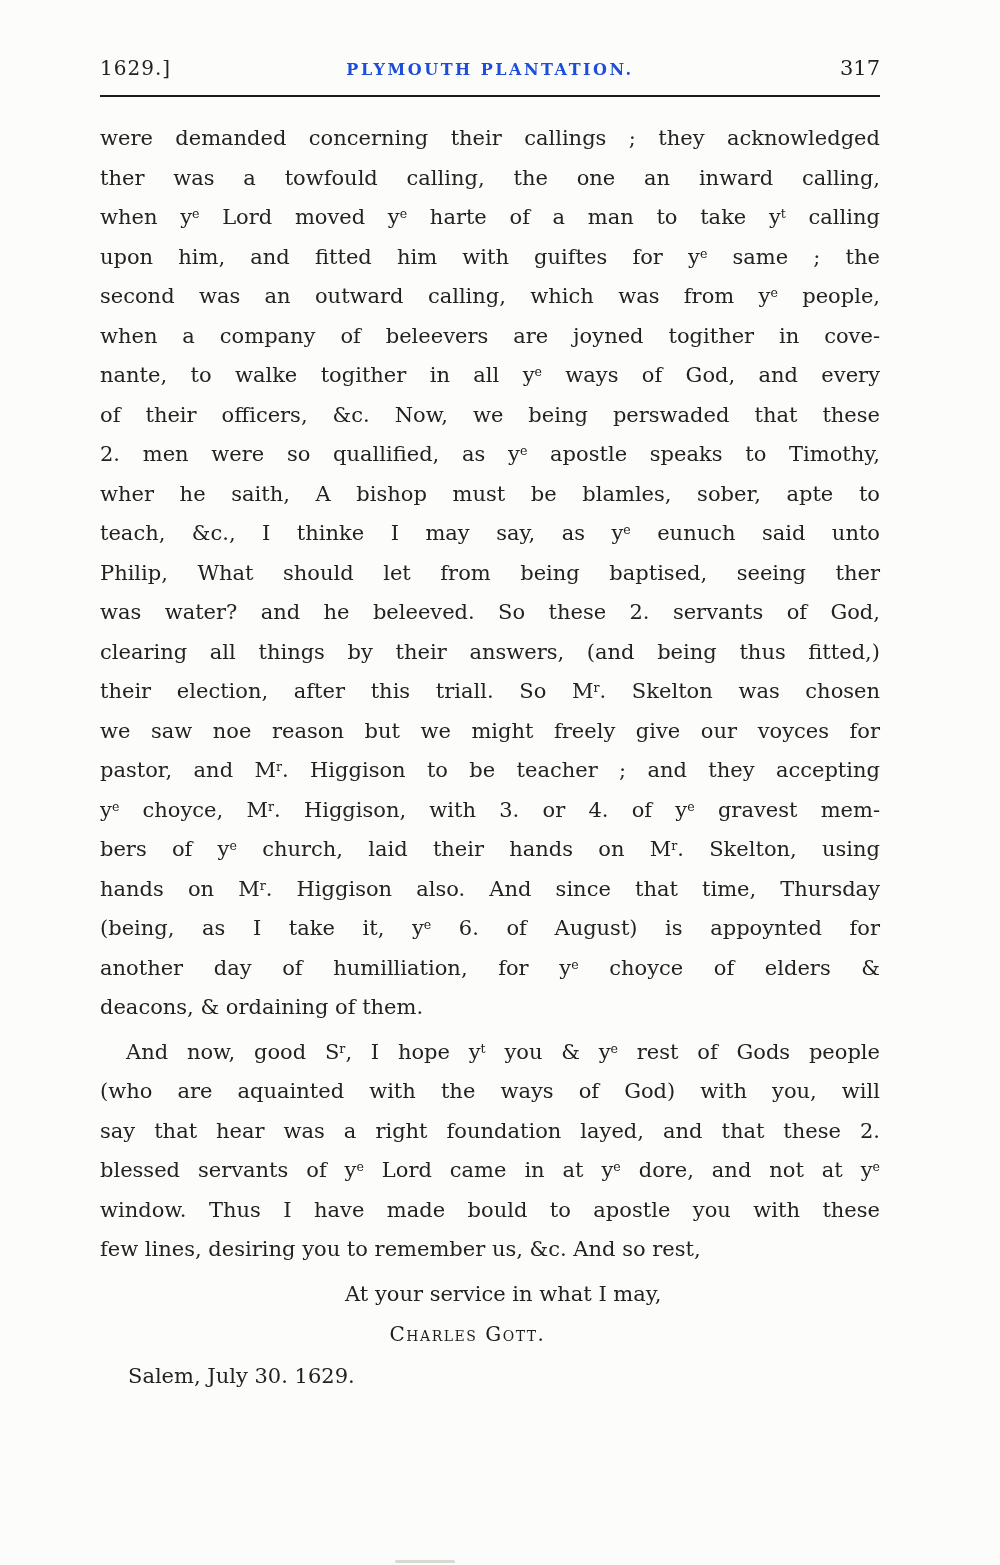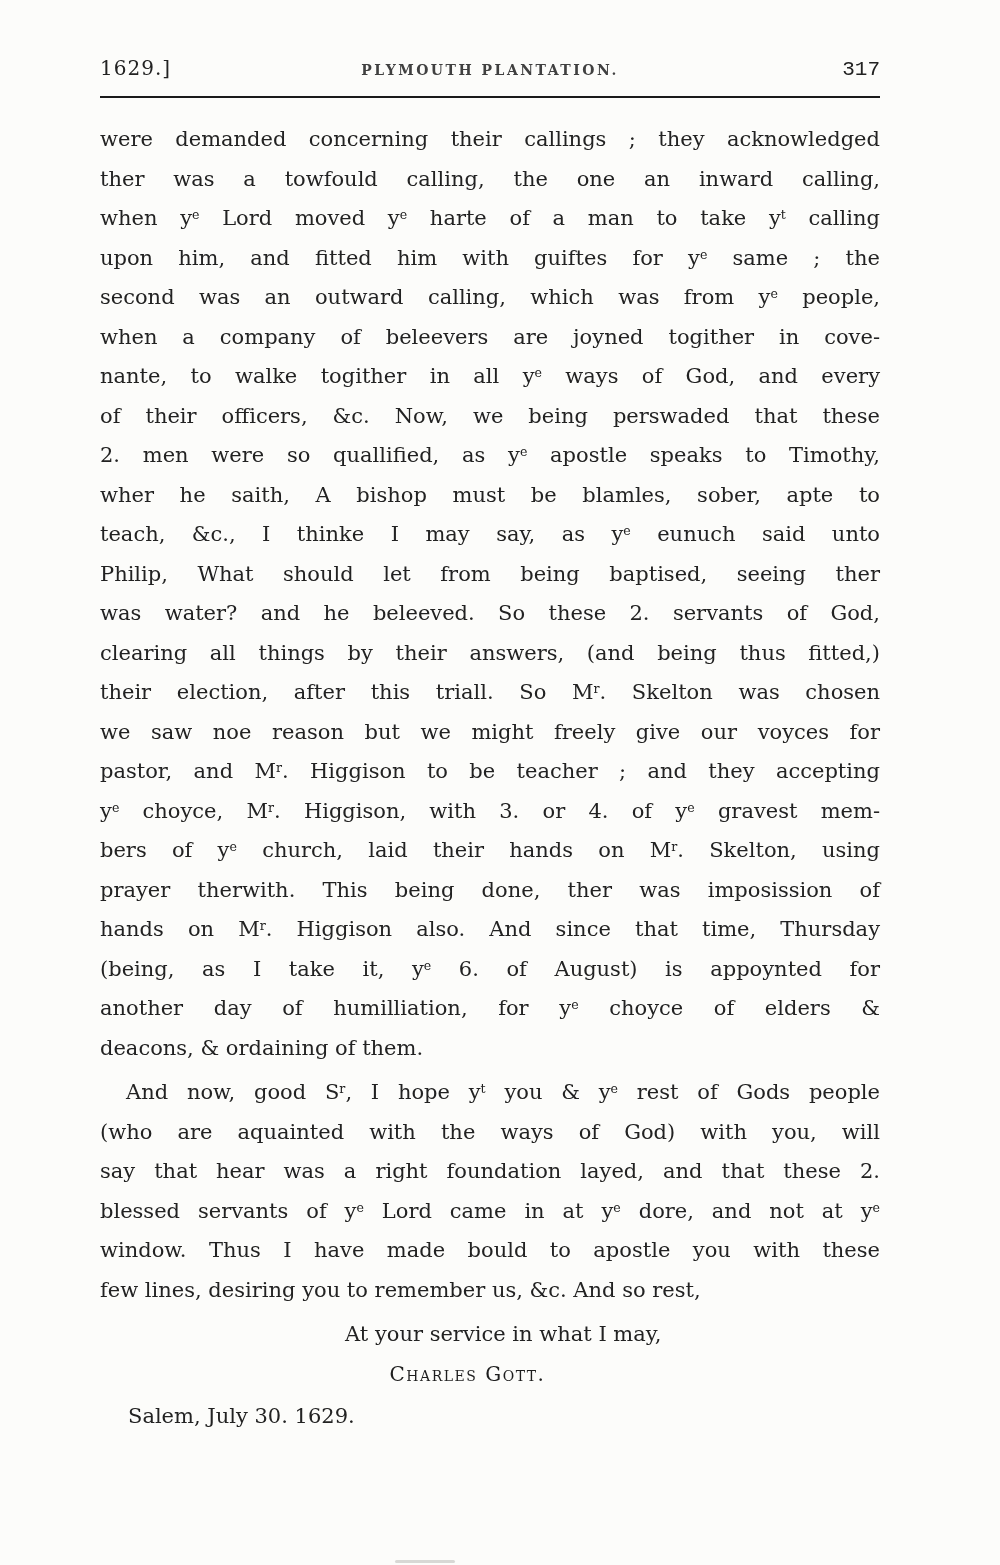--- a/index.html
+++ b/index.html
@@ -24,30 +24,29 @@
     align-items: baseline;
   }
   .hdr-year {
     width: 130px;
     font-size: 20px;
     letter-spacing: 1px;
   }
   .hdr-title {
     flex: 1;
     text-align: center;
-    font-size: 14px;
+    font-size: 16px;
     font-weight: 700;
     letter-spacing: 2.5px;
-    color: #404040;
+    color: #1d4ed8;
   }
   .hdr-page {
     width: 130px;
     text-align: right;
     font-size: 21px;
-    font-family: Liberation Mono, monospace;
   }
   .rule {
     margin-top: 15px;
     height: 2px;
     background: #1a1a1a;
   }
   
   .body-text {
     margin-top: 22px;
     font-size: 21px;
@@ -133,21 +132,20 @@
         <div class="line">wher he saith, A bishop must be blamles, sober, apte to</div>
         <div class="line">teach, &amp;c., I thinke I may say, as y<sup>e</sup> eunuch said unto</div>
         <div class="line">Philip, What should let from being baptised, seeing ther</div>
         <div class="line">was water? and he beleeved.  So these 2. servants of God,</div>
         <div class="line">clearing all things by their answers, (and being thus fitted,)</div>
         <div class="line">their election, after this triall.  So M<sup>r</sup>. Skelton was chosen</div>
         <div class="line">we saw noe reason but we might freely give our voyces for</div>
         <div class="line">pastor, and M<sup>r</sup>. Higgison to be teacher ; and they accepting</div>
         <div class="line">y<sup>e</sup> choyce, M<sup>r</sup>. Higgison, with 3. or 4. of y<sup>e</sup> gravest mem-</div>
         <div class="line">bers of y<sup>e</sup> church, laid their hands on M<sup>r</sup>. Skelton, using</div>
-        <div class="line">prayer therwith.  This being done, ther was imposission of</div>
         <div class="line">hands on M<sup>r</sup>. Higgison also.  And since that time, Thursday</div>
         <div class="line">(being, as I take it, y<sup>e</sup> 6. of August) is appoynted for</div>
         <div class="line">another day of humilliation, for y<sup>e</sup> choyce of elders &amp;</div>
         <div class="line last">deacons, &amp; ordaining of them.</div>
       </div>
       <div class="para indent">
         <div class="line">And now, good S<sup>r</sup>, I hope y<sup>t</sup> you &amp; y<sup>e</sup> rest of Gods people</div>
         <div class="line">(who are aquainted with the ways of God) with you, will</div>
         <div class="line">say that hear was a right foundation layed, and that these 2.</div>
         <div class="line">blessed servants of y<sup>e</sup> Lord came in at y<sup>e</sup> dore, and not at y<sup>e</sup></div>

